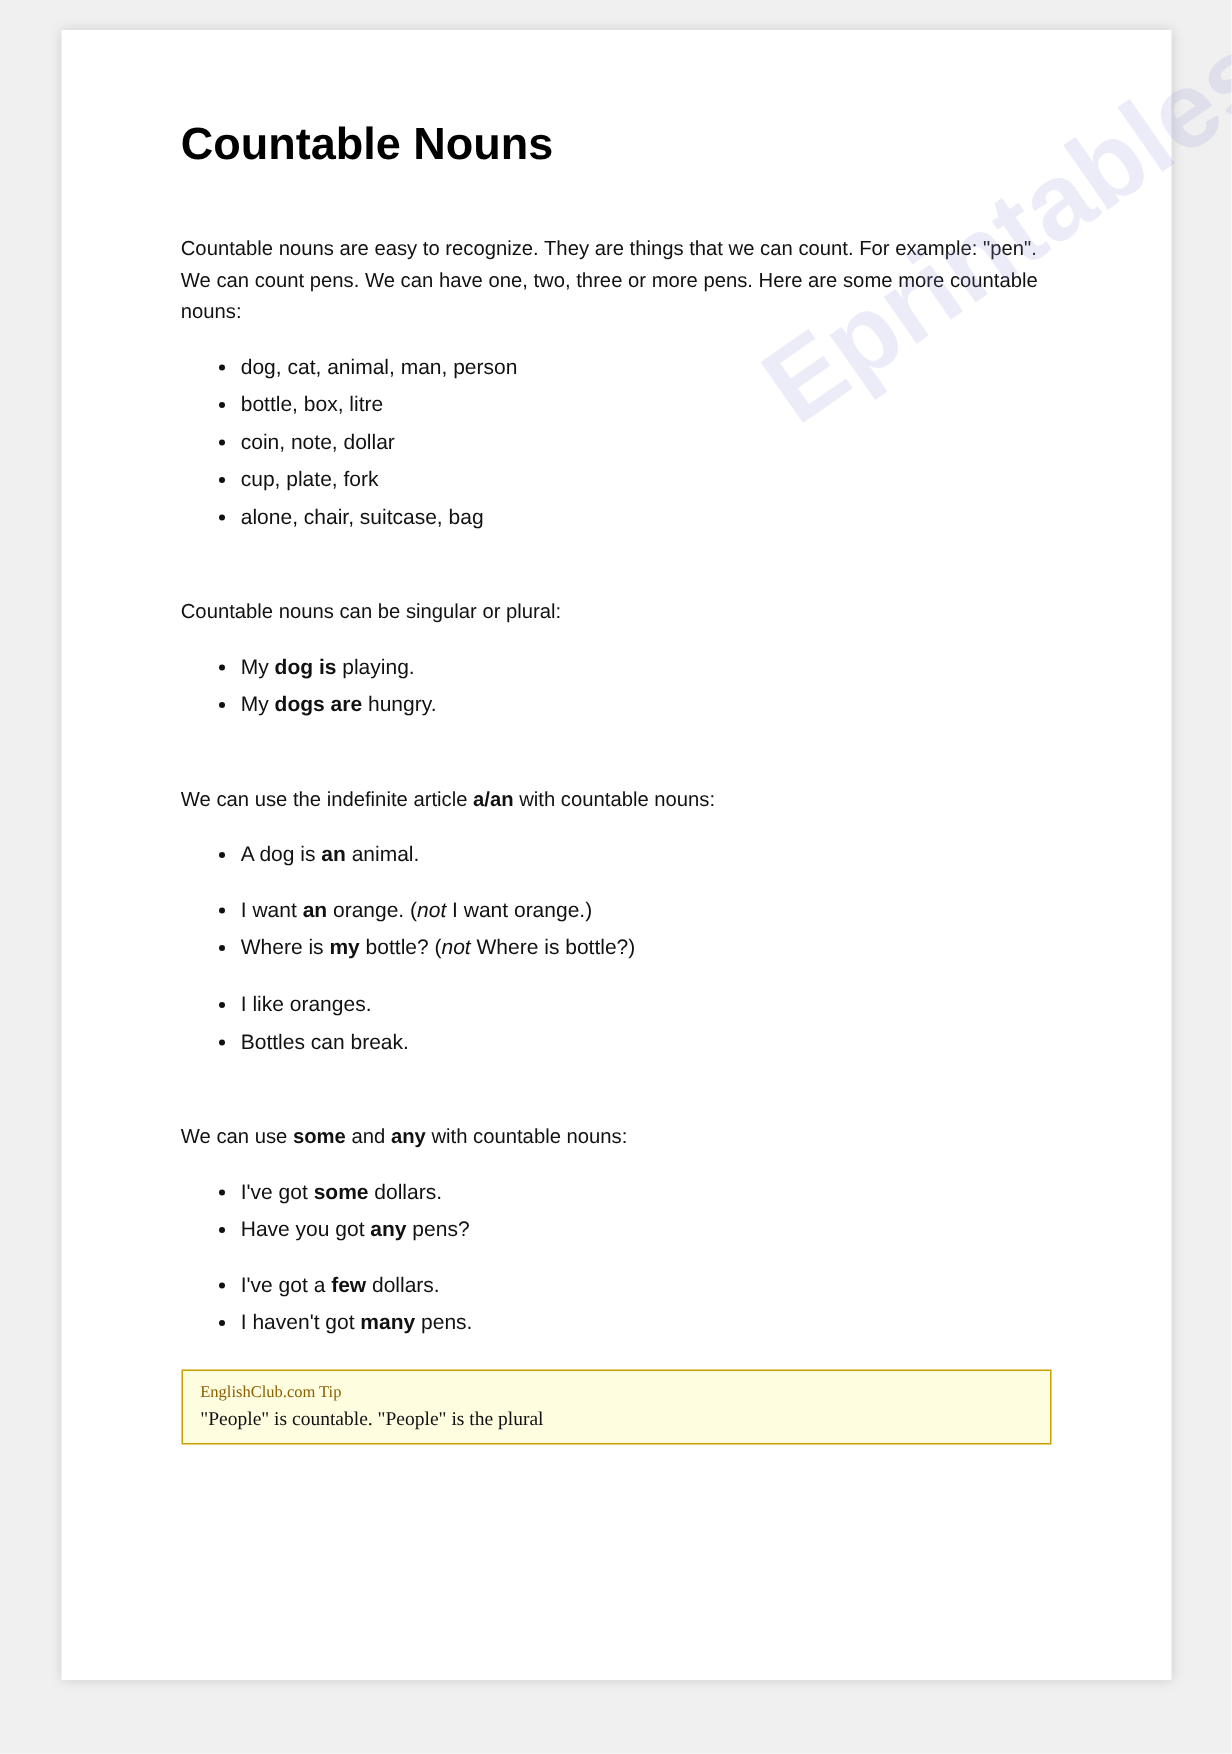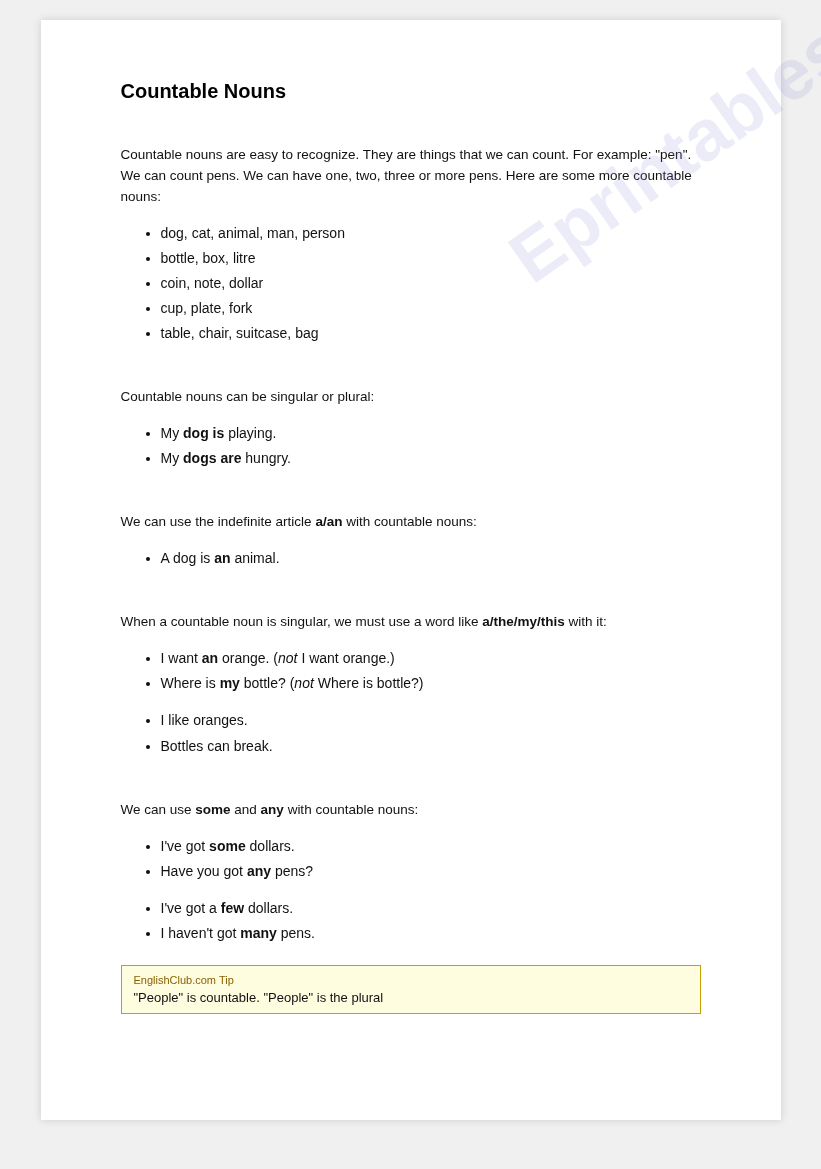--- a/index.html
+++ b/index.html
@@ -38,21 +38,21 @@
       transform-origin: center;
       pointer-events: none;
       line-height: 1.1;
       text-align: center;
       width: 300px;
       font-family: Arial, sans-serif;
       white-space: nowrap;
     }
 
     h1 {
-      font-size: 20px;
+      font-size: 30px;
       font-weight: bold;
       margin-bottom: 18px;
       font-family: Arial, sans-serif;
     }
 
     p {
       font-size: 13.5px;
       line-height: 1.55;
       margin-bottom: 14px;
       font-family: Arial, sans-serif;
@@ -69,20 +69,21 @@
 
     ul li {
       margin-bottom: 2px;
     }
 
     .tip-box {
       border: 1px solid #c8a000;
       background: #fffde0;
       padding: 8px 12px;
       margin-top: 20px;
+      font-family: Liberation Serif, serif;
     }
 
     .tip-label {
       font-size: 11px;
       color: #8a6000;
       margin-bottom: 4px;
     }
 
     .tip-text {
       font-size: 13px;
@@ -98,37 +99,36 @@
 
   <h1>Countable Nouns</h1>
 
   <p>Countable nouns are easy to recognize. They are things that we can count. For example: "pen". We can count pens. We can have one, two, three or more pens. Here are some more countable nouns:</p>
 
   <ul>
     <li>dog, cat, animal, man, person</li>
     <li>bottle, box, litre</li>
     <li>coin, note, dollar</li>
     <li>cup, plate, fork</li>
-    <li>table, chair, suitcase, bag</li>
+    <li>alone, chair, suitcase, bag</li>
   </ul>
 
   <p>Countable nouns can be singular or plural:</p>
 
   <ul>
     <li>My <strong>dog</strong> <strong>is</strong> playing.</li>
     <li>My <strong>dogs</strong> <strong>are</strong> hungry.</li>
   </ul>
 
   <p>We can use the indefinite article <strong>a/an</strong> with countable nouns:</p>
 
   <ul>
     <li>A dog is <strong>an</strong> animal.</li>
   </ul>
 
-  <p>When a countable noun is singular, we must use a word like <strong>a/the/my/this</strong> with it:</p>
 
   <ul>
     <li>I want <strong>an</strong> orange. (<em>not</em> I want orange.)</li>
     <li>Where is <strong>my</strong> bottle? (<em>not</em> Where is bottle?)</li>
   </ul>
 
 
   <ul>
     <li>I like oranges.</li>
     <li>Bottles can break.</li>

